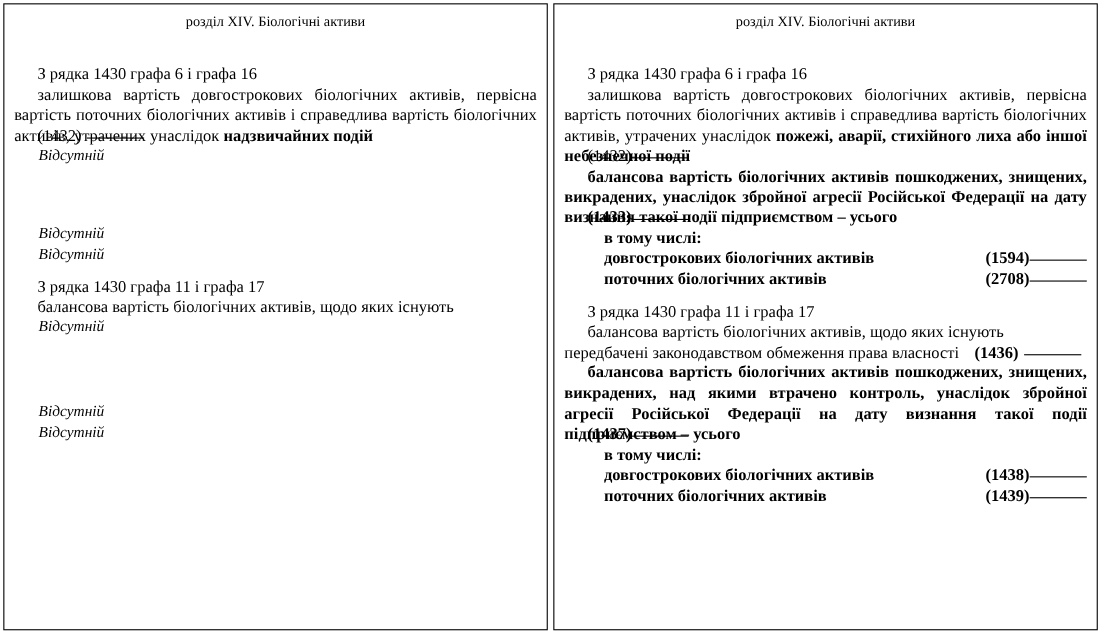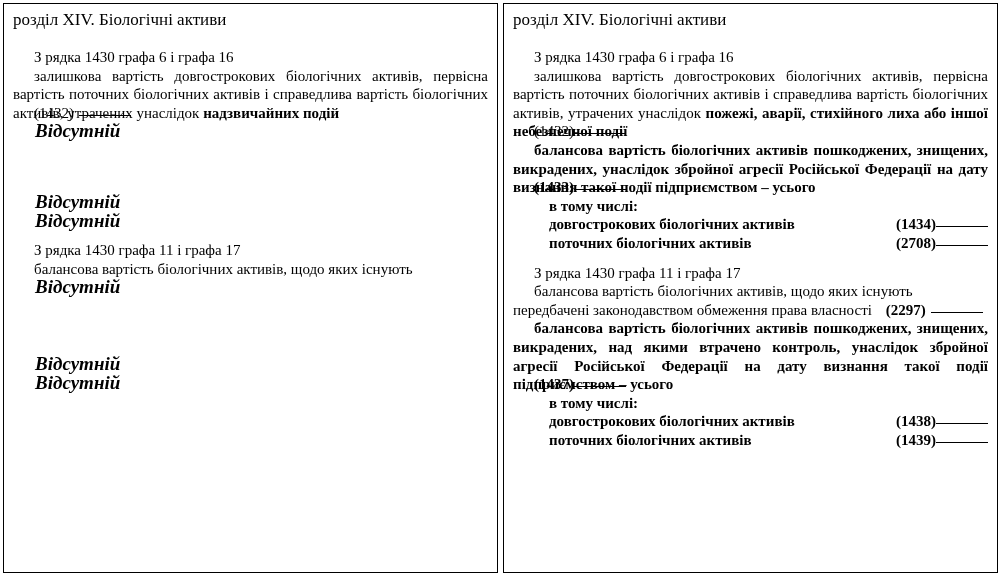--- a/index.html
+++ b/index.html
@@ -32,24 +32,24 @@
     overflow: hidden;
   }
   .col-left  { left: 3px;   width: 495px; }
   .col-right { left: 503px; width: 495px; }
 
   .cell-inner {
     padding: 4px 9px 0 9px;
   }
 
   .sect-title {
-    text-align: left;
-    font-size: 17px;
+    text-align: center;
+    font-size: 13px;
     line-height: 19px;
-    margin: 2px 0 4px 0;
+    margin: 2px 0 15px 0;
     white-space: nowrap;
   }
 
   .spacer-lg { height: 15px; }
   .spacer-md { height: 11px; }
 
   
   p.ln {
     margin: 0;
     font-size: 15px;
@@ -74,22 +74,22 @@
   .rule {
     display: inline-block;
     border-bottom: 1px solid #000000;
     vertical-align: 2px;
   }
   .rule-w { width: 52px; }
   .rule-gap { margin-left: 5px; }
 
   .absent {
     font-style: italic;
-    font-weight: bold;
-    font-size: 19px;
+    font-weight: normal;
+    font-size: 14px;
     line-height: 18.6px;
     margin: 0;
     padding-left: 22px;
   }
 
   .gap-a { height: 52px; }
   .gap-c { height: 58px; }
 
   
   .flt-right { float: right; }
@@ -142,31 +142,31 @@
       <div class="spacer-lg"></div>
 
       <p class="ln ind-1">З рядка 1430 графа 6 і графа 16</p>
 
       <p class="ln just ind-1"><span>залишкова вартість довгострокових біологічних активів, первісна вартість поточних біологічних активів і справедлива вартість біологічних активів, утрачених унаслідок </span><span class="b">пожежі, аварії, стихійного лиха або іншої небезпечної події</span><span class="codeline" style="text-align:right;display:block;margin-top:-18.6px;"><span>(1432)</span><span class="rule rule-w"></span></span></p>
 
       <p class="ln just ind-1 b"><span>балансова вартість біологічних активів пошкоджених, знищених, викрадених, унаслідок збройної агресії Російської Федерації на дату визнання такої події підприємством – усього</span><span class="codeline" style="text-align:right;display:block;margin-top:-18.6px;"><span>(1433)</span><span class="rule rule-w"></span></span></p>
 
       <p class="ln b ind-hang2">в тому числі:</p>
 
-      <p class="ln b ind-hang2"><span>довгострокових біологічних активів</span><span class="flt-right"><span>(1434)</span><span class="rule rule-w"></span></span></p>
+      <p class="ln b ind-hang2"><span>довгострокових біологічних активів</span><span class="flt-right"><span>(1594)</span><span class="rule rule-w"></span></span></p>
 
       <p class="ln b ind-hang2"><span>поточних біологічних активів</span><span class="flt-right"><span>(2708)</span><span class="rule rule-w"></span></span></p>
 
       <div class="spacer-md"></div>
 
       <p class="ln ind-1">З рядка 1430 графа 11 і графа 17</p>
 
       <p class="ln ind-1">балансова вартість біологічних активів, щодо яких існують</p>
 
-      <p class="ln"><span>передбачені законодавством обмеження права власності</span><span class="b" style="margin-left:14px;">(2297)</span><span class="rule rule-w rule-gap"></span></p>
+      <p class="ln"><span>передбачені законодавством обмеження права власності</span><span class="b" style="margin-left:14px;">(1436)</span><span class="rule rule-w rule-gap"></span></p>
 
       <p class="ln just ind-1 b"><span>балансова вартість біологічних активів пошкоджених, знищених, викрадених, над якими втрачено контроль, унаслідок збройної агресії Російської Федерації на дату визнання такої події підприємством – усього</span><span class="codeline" style="text-align:left;display:block;margin-top:-18.6px;"><span>(1437)</span><span class="rule rule-w"></span></span></p>
 
       <p class="ln b ind-hang2">в тому числі:</p>
 
       <p class="ln b ind-hang2"><span>довгострокових біологічних активів</span><span class="flt-right"><span>(1438)</span><span class="rule rule-w"></span></span></p>
 
       <p class="ln b ind-hang2"><span>поточних біологічних активів</span><span class="flt-right"><span>(1439)</span><span class="rule rule-w"></span></span></p>
 
     </div>

